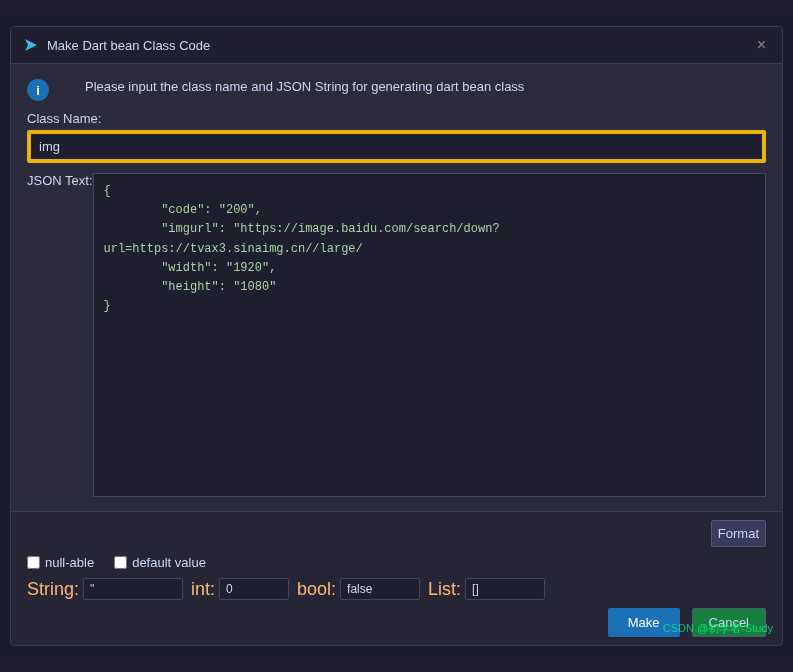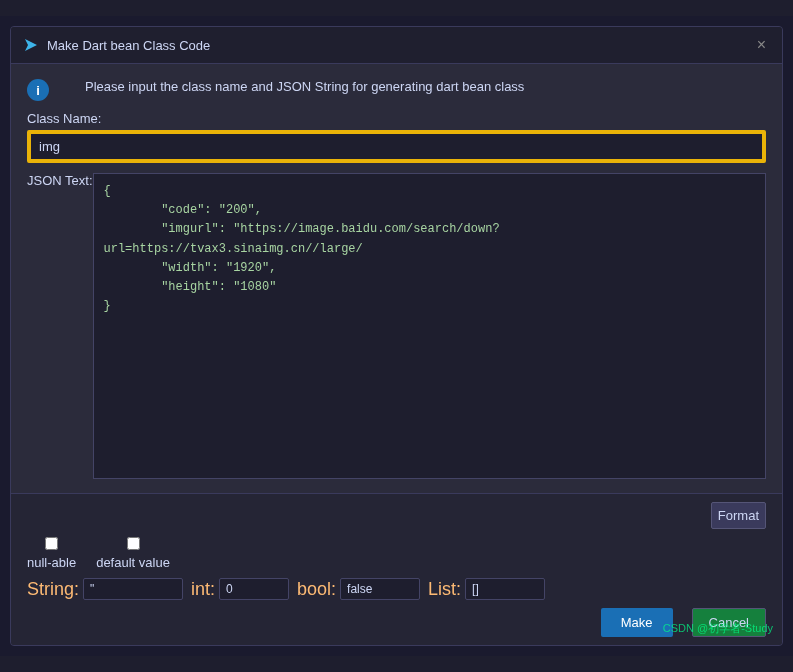--- a/index.html
+++ b/index.html
@@ -185,21 +185,20 @@
       margin-bottom: 8px;
     }
 
     .checkbox-label {
       display: flex;
       align-items: center;
       gap: 5px;
       cursor: pointer;
       font-size: 13px;
       color: #cdd6f4;
-      flex-direction: column;
     }
 
     .checkbox-label input[type="checkbox"] {
       cursor: pointer;
       accent-color: #6677cc;
     }
 
     .footer-defaults {
       display: flex;
       align-items: center;
@@ -241,21 +240,21 @@
       width: 80px;
     }
 
     .default-input.list-input {
       width: 80px;
     }
 
     .footer-actions {
       display: flex;
       justify-content: flex-end;
-      gap: 19px;
+      gap: 12px;
       margin-top: 4px;
     }
 
     .make-btn {
       background: #1a6fb5;
       border: none;
       color: white;
       padding: 6px 20px;
       font-size: 13px;
       cursor: pointer;

